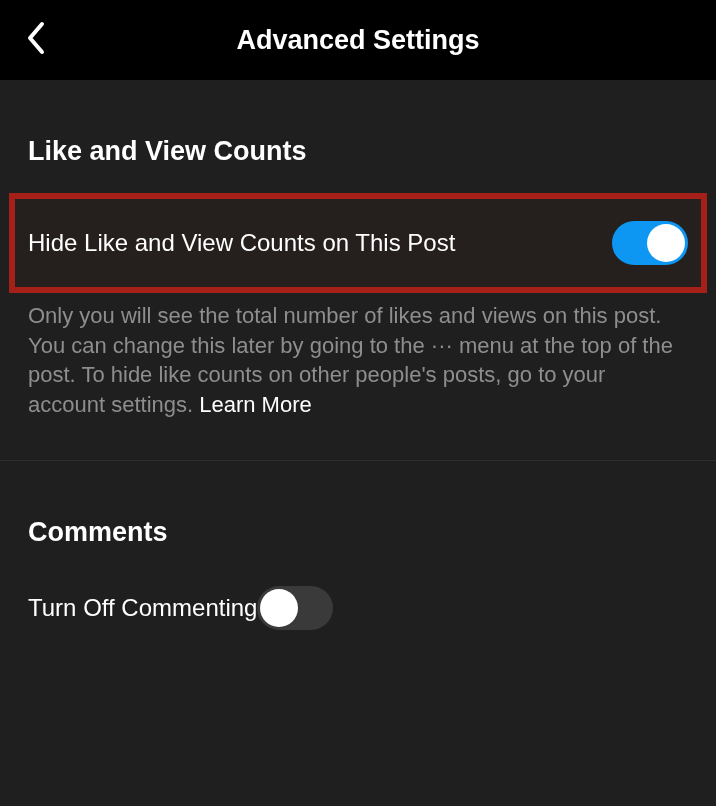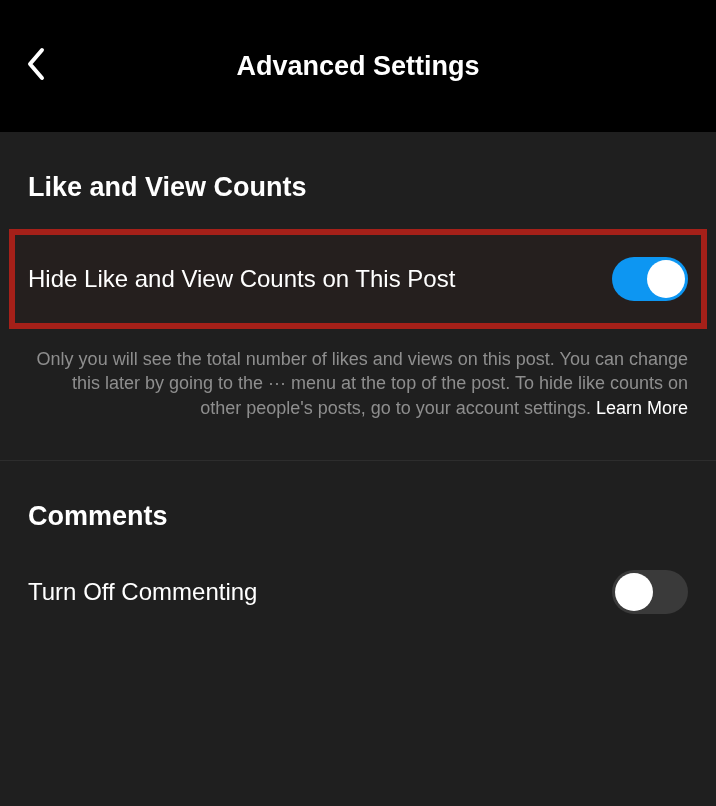--- a/index.html
+++ b/index.html
@@ -6,21 +6,21 @@
   body {
     width: 716px;
     height: 806px;
     background: #1f1f1f;
     font-family: -apple-system, BlinkMacSystemFont, "Segoe UI", Helvetica, Arial, sans-serif;
     color: #fff;
     overflow: hidden;
   }
   .header {
     background: #000;
-    height: 132px;
+    height: 80px;
     display: flex;
     align-items: center;
     position: relative;
   }
   .back {
     position: absolute;
     left: 24px;
     top: 50%;
     transform: translateY(-50%);
     cursor: pointer;
@@ -30,27 +30,26 @@
     text-align: center;
     font-size: 27px;
     font-weight: 700;
   }
   .section {
     padding: 0 28px;
   }
   .section-title {
     font-size: 27px;
     font-weight: 700;
-    padding-top: 40px;
+    padding-top: 56px;
     padding-bottom: 10px;
   }
   .row {
     display: flex;
     align-items: center;
-    justify-content: space-between;
     padding: 28px 0;
   }
   .row-label {
     font-size: 24px;
     font-weight: 400;
     color: #fff;
   }
   .highlight-row {
     border: 6px solid #a52019;
     background: rgba(165,32,25,0.05);
@@ -76,25 +75,24 @@
     height: 38px;
     border-radius: 50%;
     background: #fff;
     position: absolute;
     top: 3px;
   }
   .toggle-on .knob { right: 3px; }
   .toggle-off .knob { left: 3px; }
   .desc {
     color: #8e8e8e;
-    font-size: 18px;
+    font-size: 22px;
     line-height: 1.35;
-    padding-top: 18px;
+    padding-top: 8px;
     padding-bottom: 40px;
-    text-align: right;
   }
   .learn-more {
     color: #fff;
   }
   .divider {
     height: 1px;
     background: #2d2d2d;
   }
 </style>
 </head>

